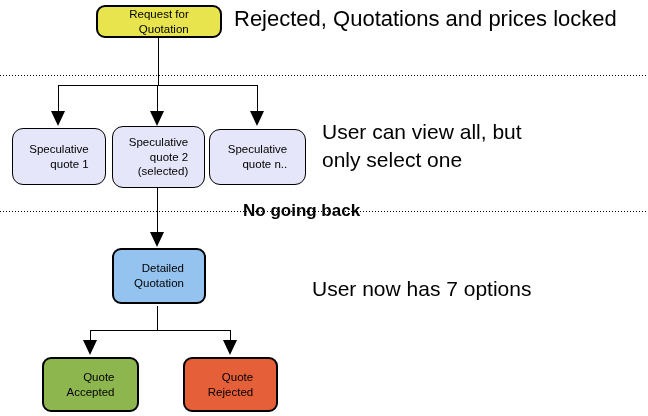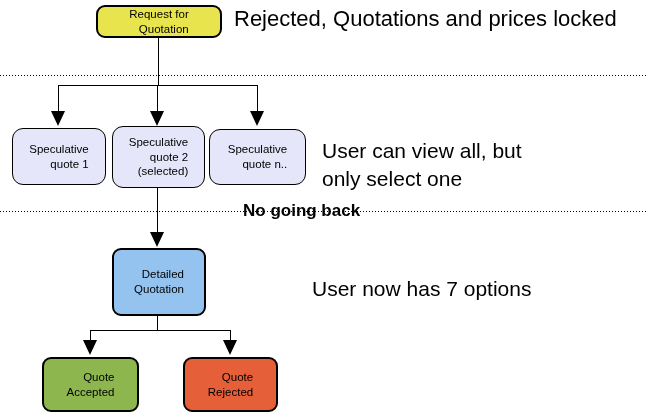--- a/index.html
+++ b/index.html
@@ -19,21 +19,21 @@
     display:flex;align-items:center;justify-content:center;
     text-align:right;
     font-size:11.5px;line-height:1.3;
     box-sizing:border-box;
   }
   .node-label{white-space:pre-line;}
   .n-request {left:96px;  top:5px;   width:126px; height:33px;}
   .n-spec1   {left:12px;  top:128px; width:94px;  height:57px; border-width:1px; border-radius:11px;}
   .n-spec2   {left:112px; top:126px; width:93px;  height:62px; border-width:1px; border-radius:11px;}
   .n-spec3   {left:209px; top:129px; width:97px;  height:56px; border-width:1px; border-radius:11px;}
-  .n-detailed{left:112px; top:248px; width:94px;  height:68px;}
+  .n-detailed{left:112px; top:248px; width:94px;  height:56px;}
   .n-accepted{left:42px;  top:357px; width:97px;  height:55px;}
   .n-rejected{left:183px; top:357px; width:95px;  height:55px;}
 
   
   .cline{position:absolute;background:#000;}
   .l-req-branch {left:158px; top:38px;  width:1px;   height:47px;}
   .l-branch1    {left:58px;  top:85px;  width:200px; height:1px;}
   .l-stub1      {left:58px;  top:85px;  width:1px;   height:27px;}
   .l-stub2      {left:157px; top:85px;  width:1px;   height:27px;}
   .l-stub3      {left:257px; top:85px;  width:1px;   height:27px;}
@@ -62,21 +62,21 @@
     position:absolute;left:0;width:648px;height:1px;
     background:repeating-linear-gradient(to right,#000 0 1px,transparent 1px 3px);
   }
   .d1{top:75px;}
   .d2{top:211px;}
 
   
   .ann{position:absolute;white-space:pre-line;}
   .ann-title  {left:234px; top:6px;   font-size:22px;}
   .ann-phase1 {left:247px; top:65px;  font-size:17px; font-weight:bold;}
-  .ann-view   {left:322px; top:137px; font-size:21px; line-height:1.33;}
+  .ann-view   {left:322px; top:118px; font-size:21px; line-height:1.33;}
   .ann-phase2 {left:243px; top:201px; font-size:17px; font-weight:bold;}
   .ann-options{left:312px; top:277px; font-size:21px;}
 </style>
 </head>
 <body>
 
 <div id="canvas">
 
   <div class="dotted d1"></div>
   <div class="dotted d2"></div>

